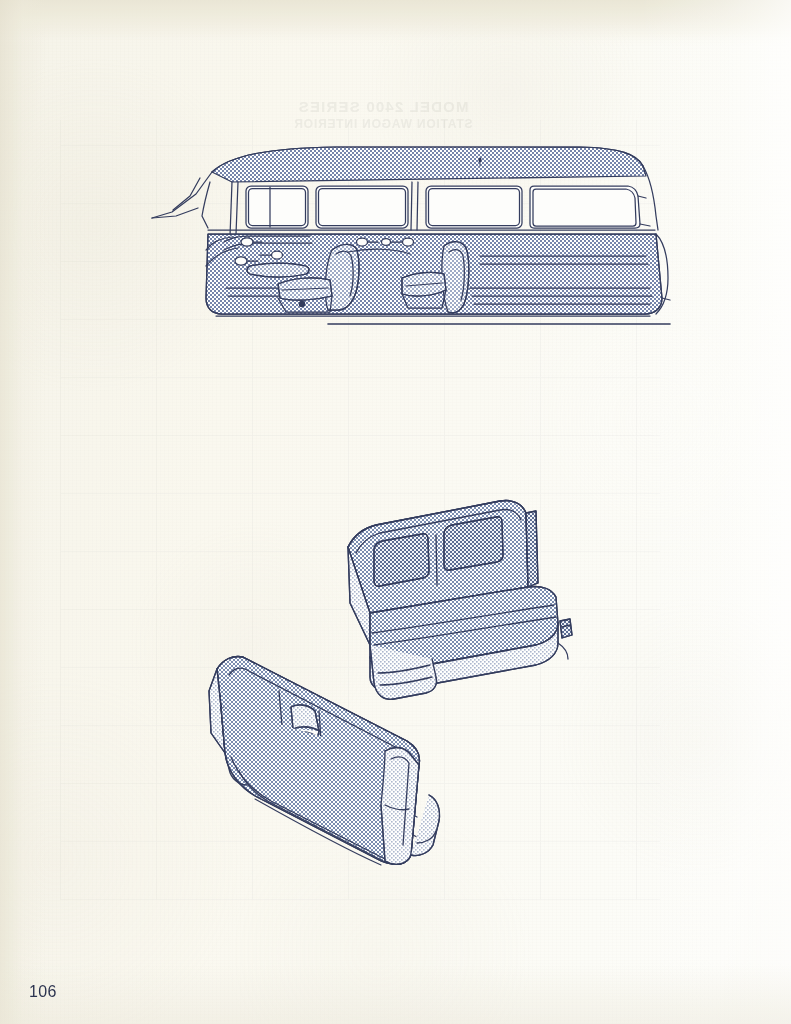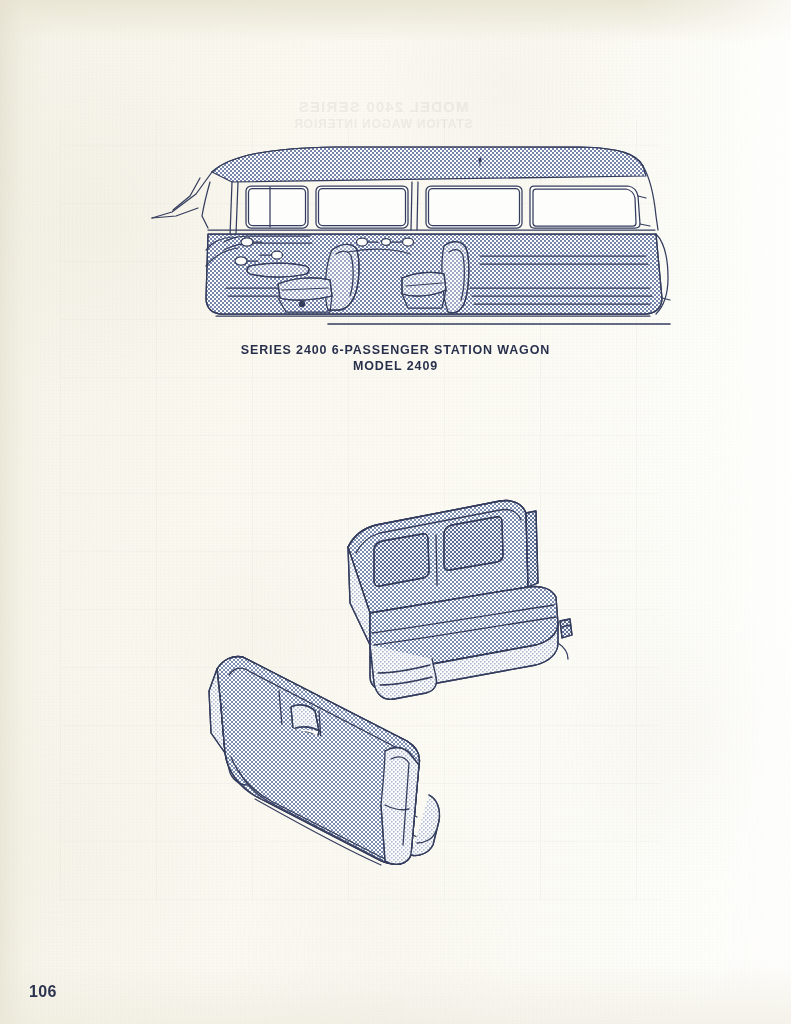--- a/index.html
+++ b/index.html
@@ -163,21 +163,21 @@
     letter-spacing: 0.9px;
   }
 
   
   .page-number {
     position: absolute;
     left: 29px;
     bottom: 23px;
     color: #1f2746;
     font-family: "Liberation Sans", sans-serif;
-    font-weight: bold;
+    font-weight: normal;
     font-size: 16px;
     letter-spacing: 0.4px;
   }
 
   
   .ink-soften {
     position: absolute;
     inset: 0;
     pointer-events: none;
     background: rgba(250,248,241,0.05);
@@ -341,24 +341,20 @@
 
         <path d="M330,118 L496,118"></path>
         <path d="M330,126 L498,126"></path>
 
         <ellipse cx="330" cy="22" rx="1.6" ry="2.4" fill="#2a3357" stroke="none"></ellipse>
         <path d="M330,24 L330,28" stroke-width="0.9"></path>
       </g>
     </svg>
   </div>
 
-  <div class="caption">
-    <span>SERIES 2400 6-PASSENGER STATION WAGON</span>
-    <span class="line2">MODEL 2409</span>
-  </div>
 
   <div class="figure" id="fig-bench">
     <svg viewBox="0 0 270 220" xmlns="http://www.w3.org/2000/svg">
       <defs>
         <pattern id="ht2" width="4" height="4" patternUnits="userSpaceOnUse">
           <rect width="4" height="4" fill="#ffffff"></rect>
           <rect x="0" y="0" width="2" height="2" fill="#7487ad"></rect>
           <rect x="2" y="2" width="2" height="2" fill="#7487ad"></rect>
         </pattern>
         <pattern id="ht2d" width="4" height="4" patternUnits="userSpaceOnUse">

